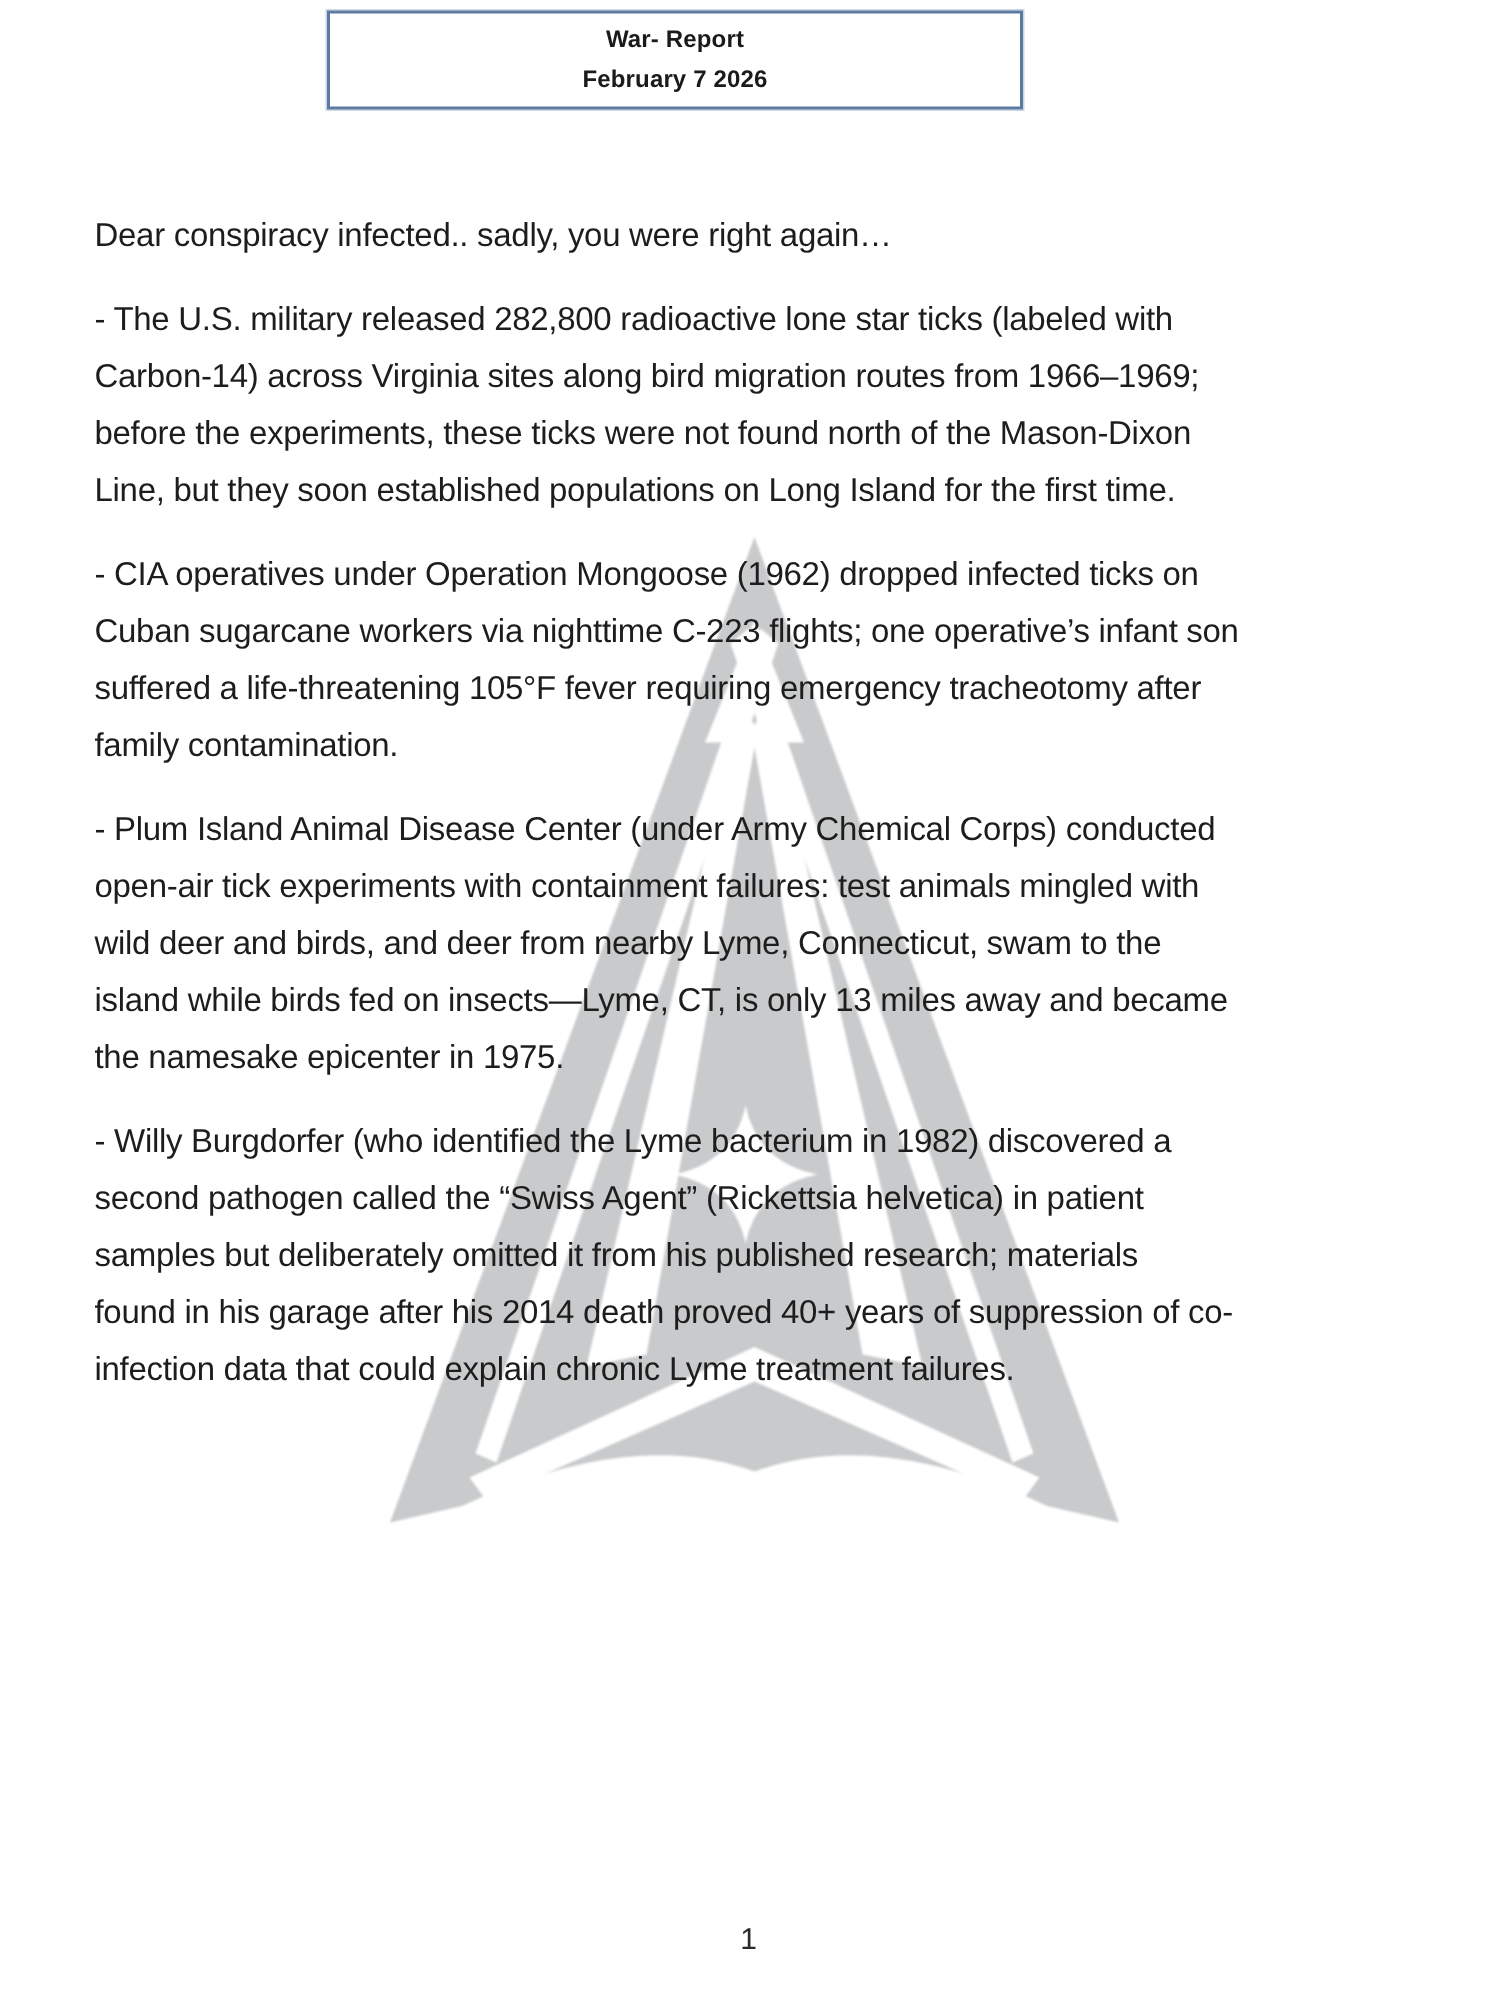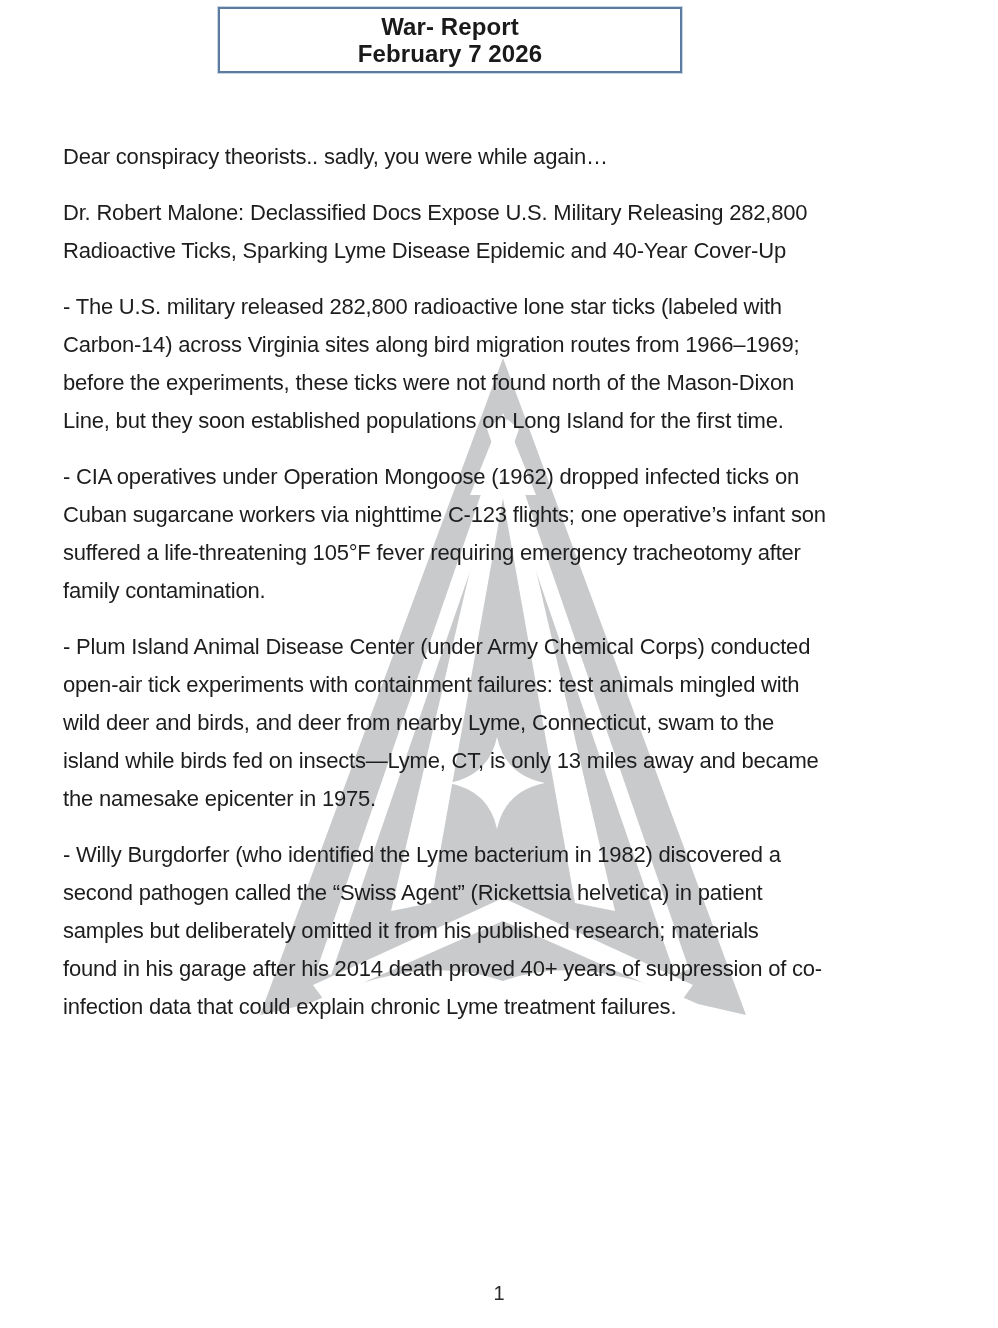--- a/index.html
+++ b/index.html
@@ -38,21 +38,21 @@
     box-shadow: 0 0 0 1px #c9d6e4;
     background: #ffffff;
     display: flex;
     flex-direction: column;
     align-items: center;
     justify-content: center;
     z-index: 2;
     box-sizing: border-box;
   }
   .header-line {
-    font-size: 24px;
+    font-size: 16px;
     line-height: 27px;
     font-weight: 700;
     color: #1a1a1a;
     letter-spacing: 0.1px;
     text-align: center;
     white-space: nowrap;
   }
 
   
   .body-text {
@@ -107,29 +107,27 @@
 
     <path fill="#ffffff" d="M242,382 Q250,420 290,428 Q250,436 242,474 Q234,436 194,428 Q234,420 242,382 Z"></path>
   </svg>
 
   <div class="header-box">
     <div class="header-line">War- Report</div>
     <div class="header-line">February 7 2026</div>
   </div>
 
   <div class="body-text">
-    <div class="para">Dear conspiracy theorists.. sadly, you were while again…</div>
-    <div class="para">Dr. Robert Malone: Declassified Docs Expose U.S. Military Releasing 282,800
-Radioactive Ticks, Sparking Lyme Disease Epidemic and 40-Year Cover-Up</div>
+    <div class="para">Dear conspiracy infected.. sadly, you were right again…</div>
     <div class="para">- The U.S. military released 282,800 radioactive lone star ticks (labeled with
 Carbon-14) across Virginia sites along bird migration routes from 1966–1969;
 before the experiments, these ticks were not found north of the Mason-Dixon
 Line, but they soon established populations on Long Island for the first time.</div>
     <div class="para">- CIA operatives under Operation Mongoose (1962) dropped infected ticks on
-Cuban sugarcane workers via nighttime C-123 flights; one operative’s infant son
+Cuban sugarcane workers via nighttime C-223 flights; one operative’s infant son
 suffered a life-threatening 105°F fever requiring emergency tracheotomy after
 family contamination.</div>
     <div class="para">- Plum Island Animal Disease Center (under Army Chemical Corps) conducted
 open-air tick experiments with containment failures: test animals mingled with
 wild deer and birds, and deer from nearby Lyme, Connecticut, swam to the
 island while birds fed on insects—Lyme, CT, is only 13 miles away and became
 the namesake epicenter in 1975.</div>
     <div class="para">- Willy Burgdorfer (who identified the Lyme bacterium in 1982) discovered a
 second pathogen called the “Swiss Agent” (Rickettsia helvetica) in patient
 samples but deliberately omitted it from his published research; materials

